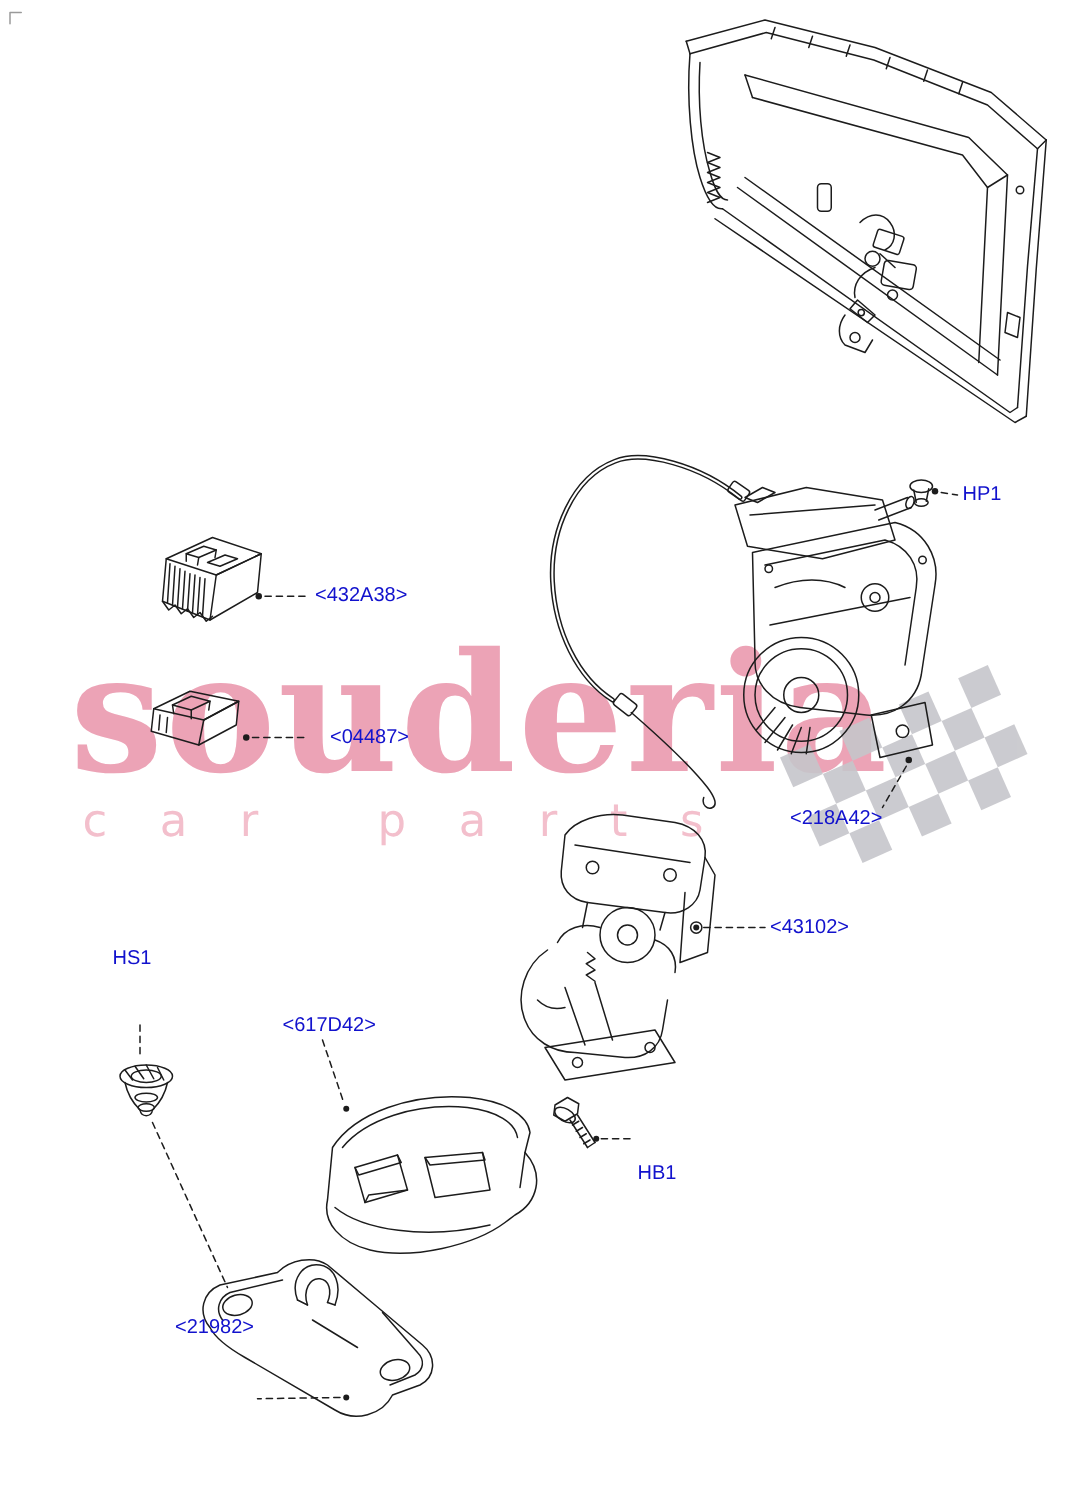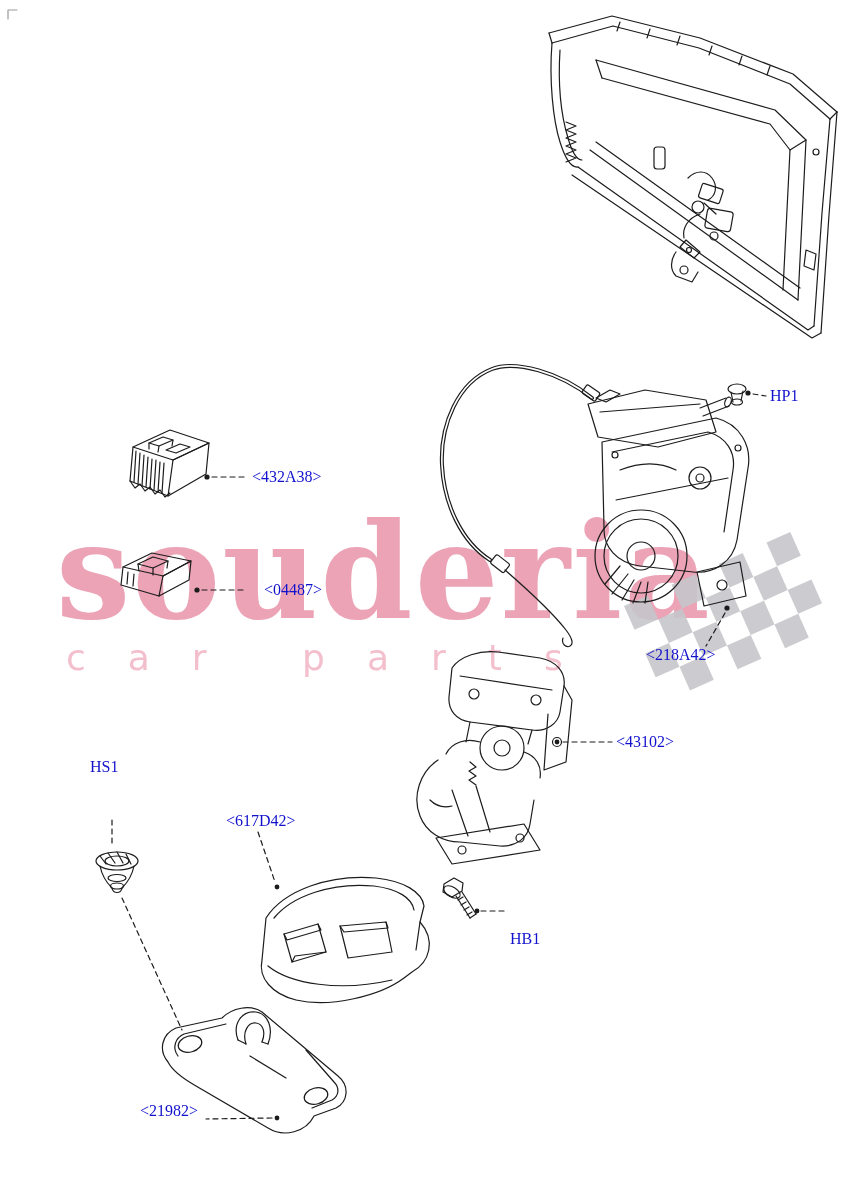--- a/index.html
+++ b/index.html
@@ -9,21 +9,21 @@
   .wm-layer{z-index:1;}
   .art-layer{z-index:2;}
   .label-layer{z-index:3;}
   .wm-brand{position:absolute;left:56px;top:506px;
             font-family:"DejaVu Serif",serif;font-weight:bold;
             font-size:132px;letter-spacing:2px;color:#eca3b6;line-height:1;}
   .wm-sub{position:absolute;left:66px;top:640px;
           font-family:"DejaVu Sans",sans-serif;font-size:36px;
           letter-spacing:42px;color:#f3bfcc;line-height:1;}
   .part-label{position:absolute;font-size:16px;color:#1212cd;
-              white-space:nowrap;line-height:18px;cursor:pointer;font-family:Liberation Serif, serif;}
+              white-space:nowrap;line-height:18px;cursor:pointer;}
   svg{display:block;}
 </style>
 </head>
 <body>
 
 <div class="canvas">
 
   <div class="layer wm-layer">
     <div class="wm-brand">souderia</div>
     <div class="wm-sub">car parts</div>
@@ -218,21 +218,21 @@
         <path d="M272,1118 L206,1119" stroke-dasharray="5 4"></path>
       </g>
 
     </g>
   </svg>
 
   <div class="layer label-layer">
     <div class="part-label" style="left:252px;top:468px;">&lt;432A38&gt;</div>
     <div class="part-label" style="left:264px;top:581px;">&lt;04487&gt;</div>
     <div class="part-label" style="left:770px;top:387px;">HP1</div>
-    <div class="part-label" style="left:646px;top:646px;">&lt;218A42&gt;</div>
+    <div class="part-label" style="left:632px;top:646px;">&lt;218A42&gt;</div>
     <div class="part-label" style="left:616px;top:733px;text-align:center;">&lt;43102&gt;</div>
     <div class="part-label" style="left:90px;top:758px;">HS1</div>
     <div class="part-label" style="left:226px;top:812px;text-align:center;">&lt;617D42&gt;</div>
     <div class="part-label" style="left:510px;top:930px;">HB1</div>
-    <div class="part-label" style="left:140px;top:1102px;">&lt;21982&gt;</div>
+    <div class="part-label" style="left:140px;top:1053px;">&lt;21982&gt;</div>
   </div>
 
 </div>
 
 </body></html>

